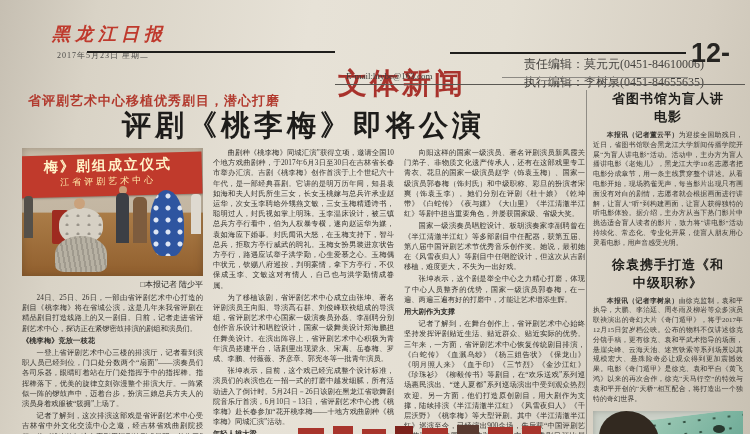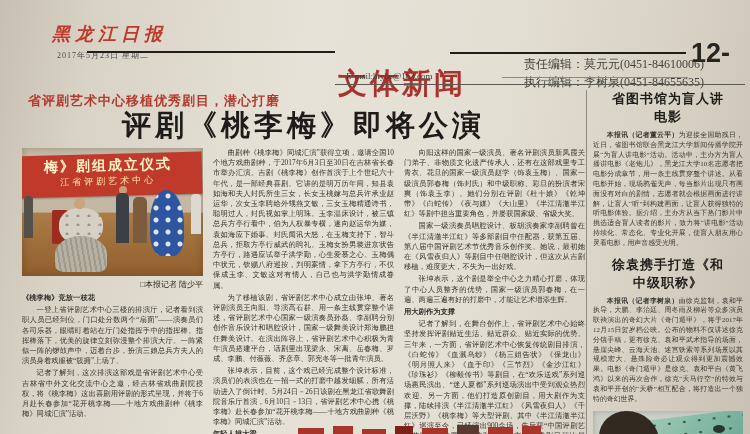--- a/index.html
+++ b/index.html
@@ -107,29 +107,30 @@
       <div class="fig f-body"></div>
       <div class="fig f-skirt"></div>
       <div class="fig f-head"></div>
       <div class="fig f-stand-head"></div>
       <div class="fig f-stand"></div>
       <div class="fig f-tan"></div>
       <div class="fig f-blue"></div>
       <div class="fig f-white"></div>
     </div>
     <div class="photo-credit-line">□本报记者  陆少平</div>
+    <p>24日、25日、26日，一部由省评剧艺术中心打造的剧目《桃李梅》将在省城公演，这是几年来我省评剧在精品剧目打造线路上的又一剧目。日前，记者走进省评剧艺术中心，探访正在紧锣密鼓排演的剧组和演员们。</p>
     <p class="subhead">《桃李梅》竞放一枝花</p>
     <p>一登上省评剧艺术中心三楼的排演厅，记者看到演职人员已经到位，门口处分数两个“扇面”——演奏员们各司乐器，眼睛盯着站在厅门处指挥手中的指挥棒。指挥棒落下，优美的旋律立刻弥漫整个排演大厅。一阵紧似一阵的锣鼓声中，迈着台步，扮演三娘总兵方夫人的演员身着戏服被“簇拥”上场了。</p>
     <p>记者了解到，这次排演这部戏是省评剧艺术中心受吉林省中外文化交流中心之邀，经吉林省戏曲剧院授权，将《桃李梅》这出喜剧用评剧的形式呈现，并将于6月赴长春参加“花开桃李梅——十地方戏曲剧种《桃李梅》同城汇演”活动。</p>
 
   </div>
 
   <div class="col">
     <p>曲剧种《桃李梅》同城汇演”获得立项，邀请全国10个地方戏曲剧种，于2017年6月3日至30日在吉林省长春市举办汇演。吉剧《桃李梅》创作首演于上个世纪六十年代，是一部经典喜剧。它讲的是明万历年间，知县袁如海和夫人封氏所生三女，长女玉桃嫁与总兵许承业赵运华，次女玉李聘给外甥燕文敏，三女玉梅精通诗书，聪明过人，封氏视如掌上明珠。玉李温床设计，被三镇总兵方亭行看中，伯为人权暴专横，遂向赵运华为媒，袁如海应下婚事。封氏闻讯大怒，在玉梅支持下，智斗总兵，拒取方亭行威武的聘礼。玉梅女扮男装进京状告方亭行，路遇应试举子洪学勤，心生爱慕之心。玉梅偶中状元，钦赐八府巡按，判明案情，拿下方亭行，不仅保成玉李、文敏这对有情人，自己也与洪学勤情成眷属。</p>
-    <p>为了移植该剧，省评剧艺术中心成立由张坤、著名评剧演员王向阳、导演高石群、用一条主线贯穿整个讲述，省评剧艺术中心国家一级演奏员孙磊、李副聘分别创作音乐设计和唱腔设计，国家一级舞美设计郑海鹏担任舞美设计。在演出阵容上，省评剧艺术中心积极为青年演员搭建平台，话剧里出现梁永、宋离、岳春梅、罗成、李鹏、付薇薇、齐彦章、郭宪冬等一批青年演员。</p>
+    <p>为了移植该剧，省评剧艺术中心成立由张坤、著名评剧演员王向阳、导演高石群、刘俊峰联袂组成的导演组，省评剧艺术中心国家一级演奏员孙磊、李副聘分别创作音乐设计和唱腔设计，国家一级舞美设计郑海鹏担任舞美设计。在演出阵容上，省评剧艺术中心积极为青年演员搭建平台，话剧里出现梁永、宋离、岳春梅、罗成、李鹏、付薇薇、齐彦章、郭宪冬等一批青年演员。</p>
     <p>张坤表示，目前，这个戏已经完成整个设计标准，演员们的表演也在一招一式的打磨中越发细腻，所有活动进入了倒计时。5月24日－26日该剧在黑龙江省歌舞剧院音乐厅首演，6月10日－13日，省评剧艺术中心携《桃李梅》赴长春参加“花开桃李梅——十地方戏曲剧种《桃李梅》同城汇演”活动。</p>
     <p class="subhead">年轻人挑大梁</p>
 
   </div>
 
   <div class="col">
     <p>向阳这样的国家一级演员、著名评剧演员新凤霞关门弟子、非物质文化遗产传承人，还有在这部戏里专工青衣、花旦的国家一级演员赵学（饰袁玉梅）、国家一级演员郭春梅（饰封氏）和中级职称、彩旦的扮演者宋爽（饰袁玉李）。她们分别在评剧《杜十娘》《乾坤带》《白蛇传》《夜与媒》《大山里》《半江清澈半江红》等剧中担当重要角色，并屡获国家级、省级大奖。</p>
     <p>国家一级演奏员唱腔设计、板胡演奏家李副聘曾在《半江清澈半江红》等多部剧目中任配器，获第五届、第八届中国评剧艺术节优秀音乐创作奖。她说，最初她在《风雪夜归人》等剧目中任唱腔设计，但这次从吉剧移植，难度更大，不失为一出好戏。</p>
     <p>张坤表示，这个剧是举全中心之力精心打磨，体现了中心人员整齐的优势，国家一级演员郭春梅，在一遍、两遍三遍有好的打磨中，才能让艺术增添生辉。</p>
     <p class="subhead">用大剧作为支撑</p>

